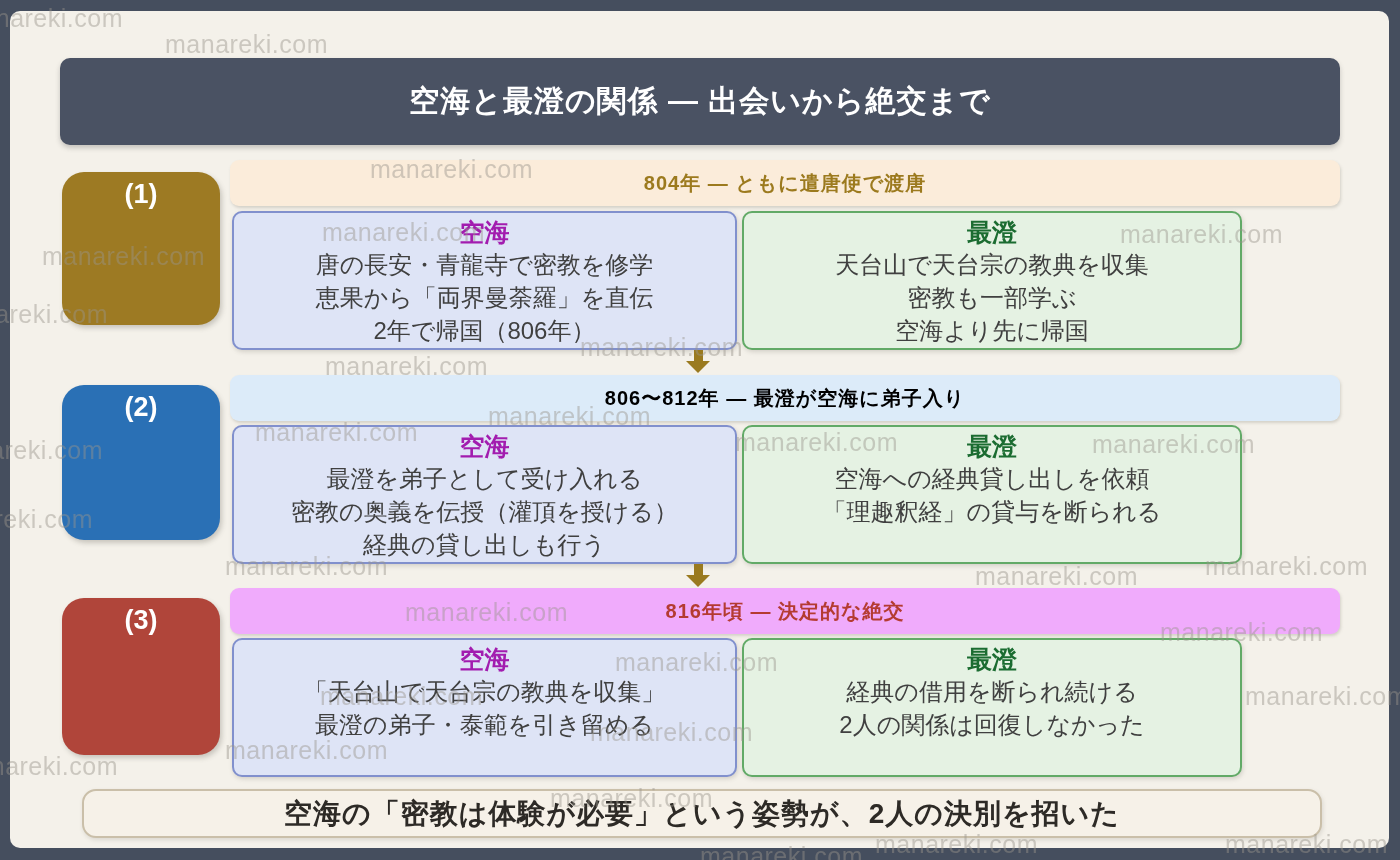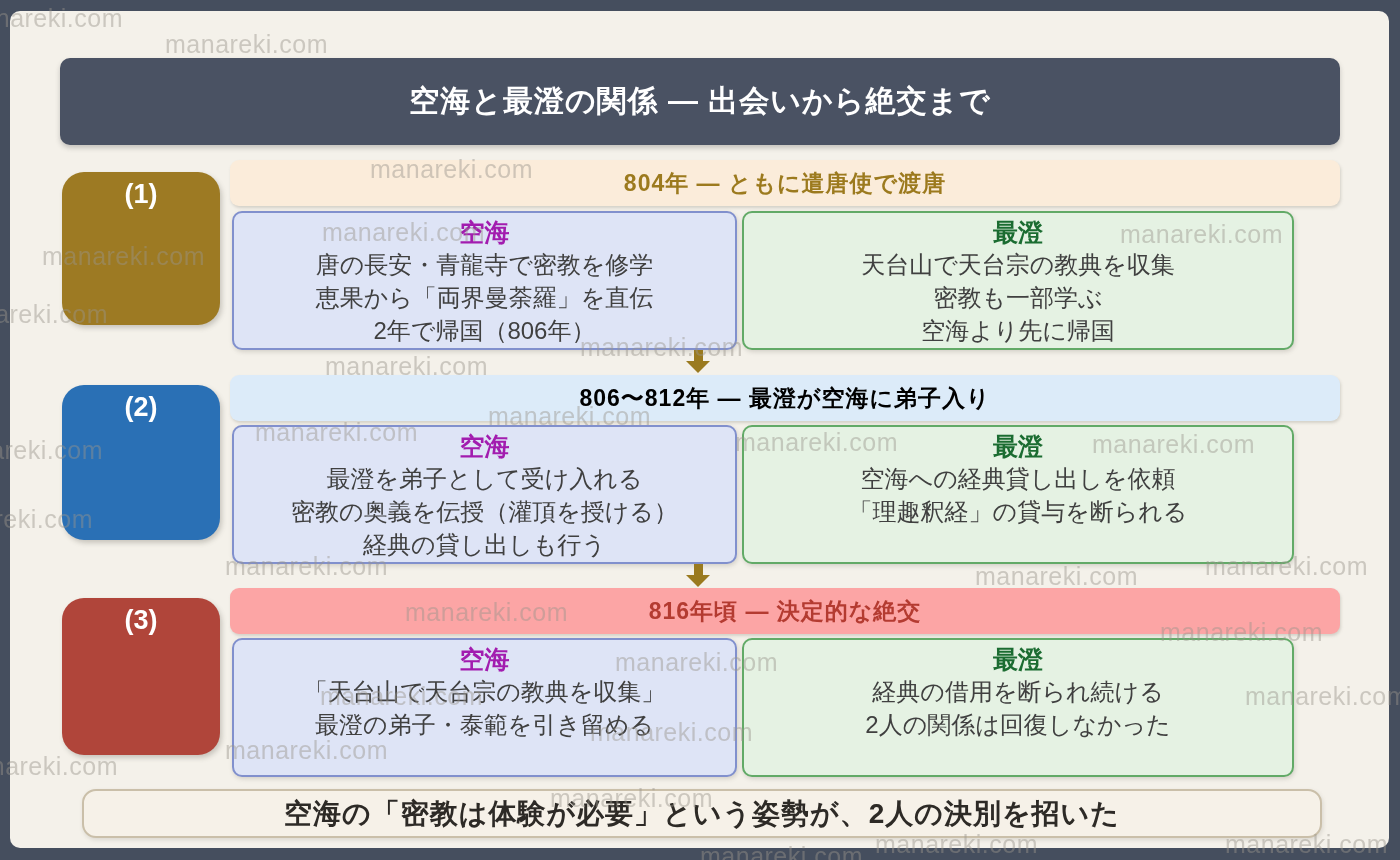--- a/index.html
+++ b/index.html
@@ -29,35 +29,35 @@
   .badge span{color:#fff;font-size:27px;font-weight:bold;padding-top:7px;}
   .badge.b1{top:172px;height:153px;background:#9d7a23;}
   .badge.b2{top:385px;height:155px;background:#2a70b5;}
   .badge.b3{top:598px;height:157px;background:#b0453a;}
 
   .banner{
     position:absolute;left:230px;width:1110px;height:46px;border-radius:9px;
     display:flex;align-items:center;justify-content:center;
     box-shadow:1px 2px 3px rgba(120,115,105,.25);
   }
-  .banner span{font-size:23px;font-weight:bold;letter-spacing:1px;}
+  .banner span{font-size:20px;font-weight:bold;letter-spacing:1px;}
   .banner.s1{top:160px;background:#fbecda;}
   .banner.s1 span{color:#9c7a1e;}
   .banner.s2{top:375px;background:#dcebf9;}
   .banner.s2 span{color:#000000;}
-  .banner.s3{top:588px;background:#fca5a5;}
+  .banner.s3{top:588px;background:#f0abfc;}
   .banner.s3 span{color:#b43b31;}
 
   .pbox{
     position:absolute;height:139px;border-radius:10px;border:2px solid;
     box-sizing:border-box;text-align:center;padding-top:3px;
     box-shadow:1px 2px 4px rgba(120,115,105,.25);
   }
   .pbox.kukai{left:232px;width:505px;background:#dee4f6;border-color:#8190cd;}
-  .pbox.saicho{left:742px;width:552px;background:#e5f2e3;border-color:#62aa67;}
+  .pbox.saicho{left:742px;width:500px;background:#e5f2e3;border-color:#62aa67;}
   .pbox.row1{top:211px;} .pbox.row2{top:425px;} .pbox.row3{top:638px;}
   .pbox .bhead{font-size:25px;font-weight:bold;line-height:32px;}
   .pbox.kukai .bhead{color:#a21caf;}
   .pbox.saicho .bhead{color:#1b6c31;}
   .pbox .bline{font-size:24px;color:#404040;line-height:33px;}
 
   .arrow{position:absolute;width:24px;}
   .arrow .stem{width:9px;height:11px;background:#9a7a1f;margin:0 auto;}
   .arrow .head{
     width:0;height:0;margin:0 auto;

